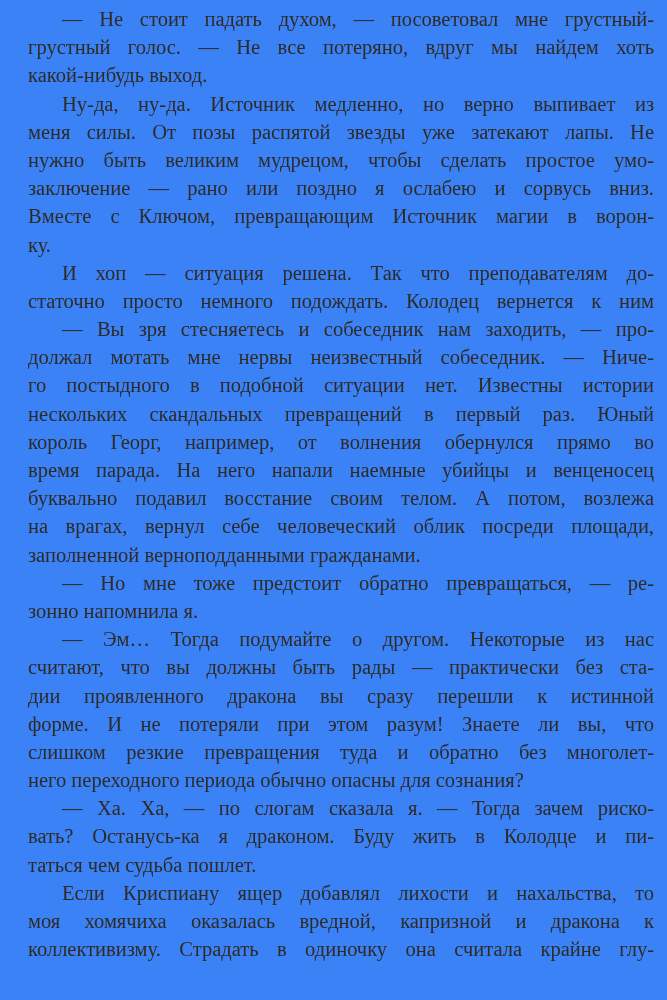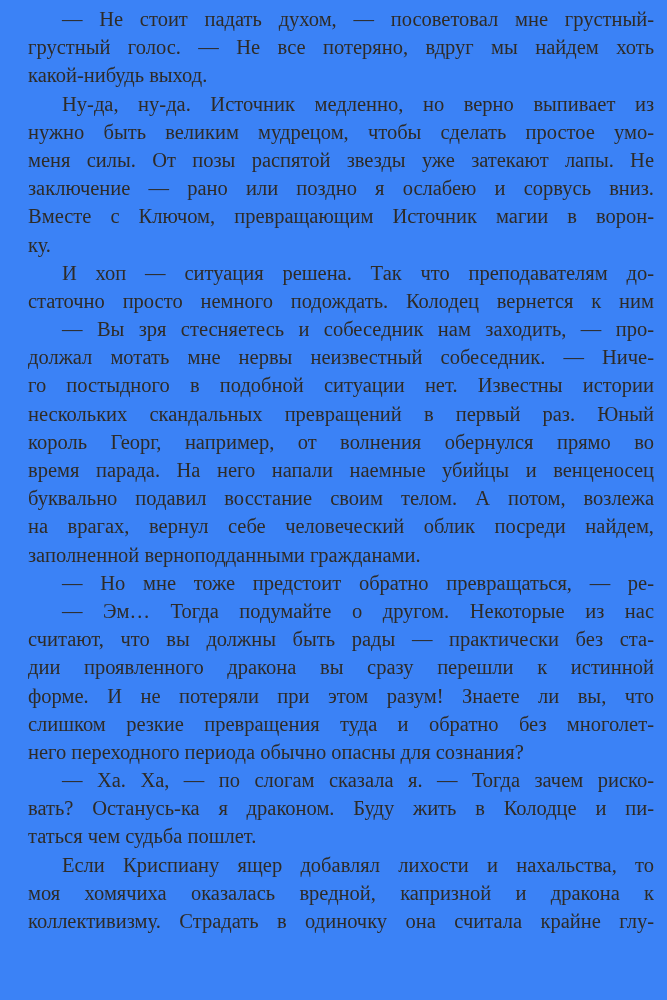--- a/index.html
+++ b/index.html
@@ -49,43 +49,44 @@
 
 <div class="book-page" style="background: #3b82f6; padding-left: 16px;">
   <main class="text-column" style="color: rgb(46, 43, 39);">
       <div class="paragraph">
         <div class="line first">— Не стоит падать духом, — посоветовал мне грустный-</div>
         <div class="line">грустный голос. — Не все потеряно, вдруг мы найдем хоть</div>
         <div class="line last">какой-нибудь выход.</div>
       </div>
       <div class="paragraph">
         <div class="line first">Ну-да, ну-да. Источник медленно, но верно выпивает из</div>
+        <div class="line">меня силы. От позы распятой звезды уже затекают лапы. Не</div>
         <div class="line">нужно быть великим мудрецом, чтобы сделать простое умо-</div>
-        <div class="line">меня силы. От позы распятой звезды уже затекают лапы. Не</div>
         <div class="line">заключение — рано или поздно я ослабею и сорвусь вниз.</div>
         <div class="line">Вместе с Ключом, превращающим Источник магии в ворон-</div>
         <div class="line last">ку.</div>
       </div>
       <div class="paragraph">
         <div class="line first">И хоп — ситуация решена. Так что преподавателям до-</div>
         <div class="line">статочно просто немного подождать. Колодец вернется к ним</div>
       </div>
       <div class="paragraph">
         <div class="line first">— Вы зря стесняетесь и собеседник нам заходить, — про-</div>
         <div class="line">должал мотать мне нервы неизвестный собеседник. — Ниче-</div>
         <div class="line">го постыдного в подобной ситуации нет. Известны истории</div>
         <div class="line">нескольких скандальных превращений в первый раз. Юный</div>
         <div class="line">король Георг, например, от волнения обернулся прямо во</div>
         <div class="line">время парада. На него напали наемные убийцы и венценосец</div>
         <div class="line">буквально подавил восстание своим телом. А потом, возлежа</div>
-        <div class="line">на врагах, вернул себе человеческий облик посреди найдем,</div>
+        <div class="line">на врагах, вернул себе человеческий облик посреди площади,</div>
         <div class="line last">заполненной верноподданными гражданами.</div>
       </div>
       <div class="paragraph">
         <div class="line first">— Но мне тоже предстоит обратно превращаться, — ре-</div>
+        <div class="line last">зонно напомнила я.</div>
       </div>
       <div class="paragraph">
         <div class="line first">— Эм… Тогда подумайте о другом. Некоторые из нас</div>
         <div class="line">считают, что вы должны быть рады — практически без ста-</div>
         <div class="line">дии проявленного дракона вы сразу перешли к истинной</div>
         <div class="line">форме. И не потеряли при этом разум! Знаете ли вы, что</div>
         <div class="line">слишком резкие превращения туда и обратно без многолет-</div>
         <div class="line last">него переходного периода обычно опасны для сознания?</div>
       </div>
       <div class="paragraph">

